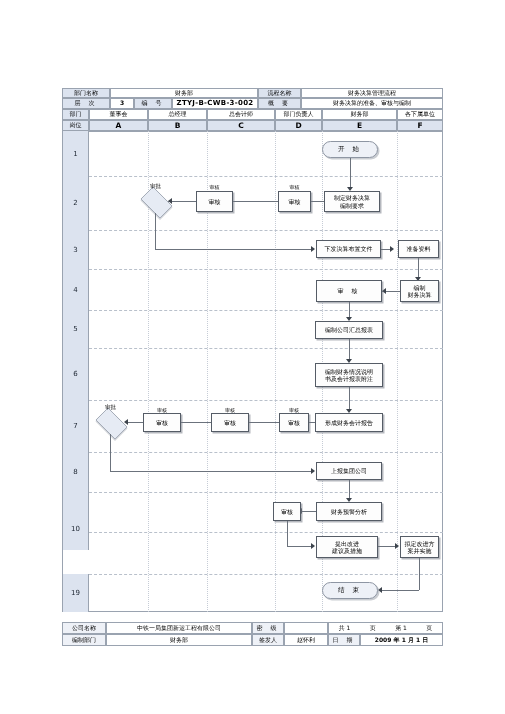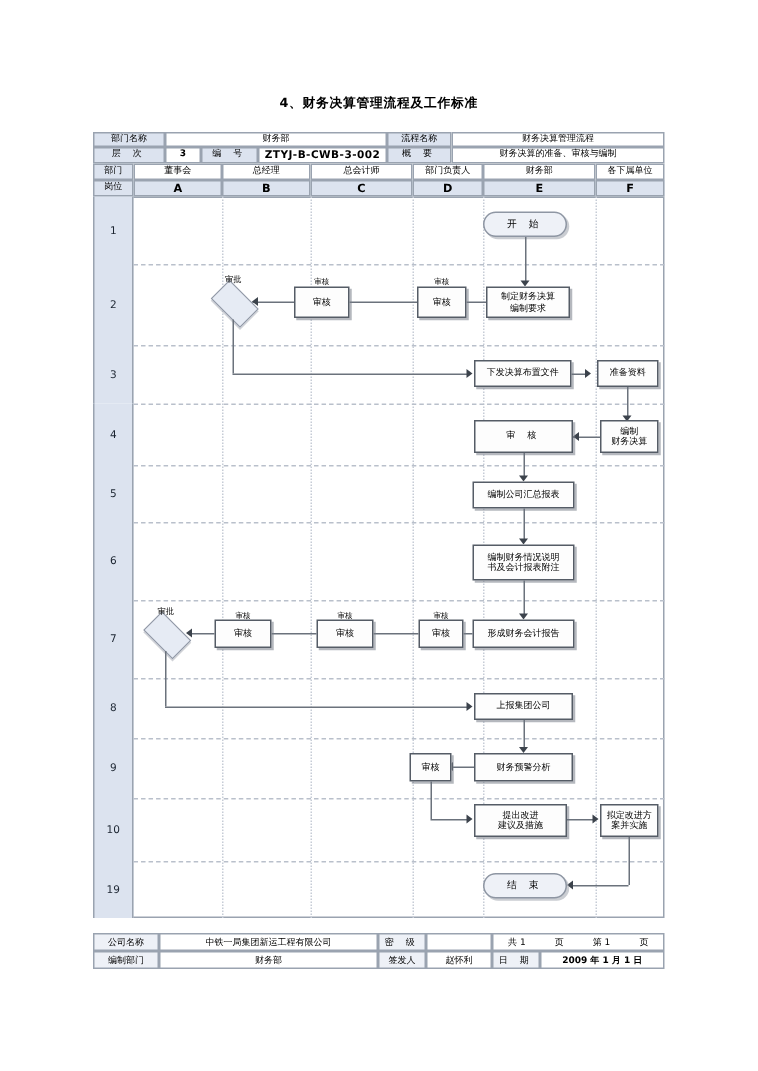--- a/index.html
+++ b/index.html
@@ -97,21 +97,20 @@
     display:flex;align-items:center;justify-content:center;
     font-size:6px;background:#fff;overflow:hidden;white-space:nowrap;
   }
   .fcell.sp{letter-spacing:3px;}
 </style>
 </head>
 <body>
 
 <div class="page">
 
-  <div class="doc-title">4、财务决算管理流程及工作标准</div>
 
   <div class="cell hdrfill" style="left:62px;top:88px;width:48px;height:10px;">部门名称</div>
   <div class="cell" style="left:110px;top:88px;width:148px;height:10px;">财务部</div>
   <div class="cell hdrfill" style="left:258px;top:88px;width:43px;height:10px;">流程名称</div>
   <div class="cell" style="left:301px;top:88px;width:142px;height:10px;">财务决算管理流程</div>
 
   <div class="cell hdrfill sp" style="left:62px;top:98px;width:48px;height:11px;">层    次</div>
   <div class="cell b" style="left:110px;top:98px;width:24px;height:11px;">3</div>
   <div class="cell hdrfill sp" style="left:134px;top:98px;width:38px;height:11px;">编    号</div>
   <div class="cell code" style="left:172px;top:98px;width:86px;height:11px;">ZTYJ-B-CWB-3-002</div>
@@ -144,21 +143,21 @@
 
   <div class="rownum" style="top:131px;height:45px;">1</div>
   <div class="rownum" style="top:176px;height:54px;">2</div>
   <div class="rownum" style="top:230px;height:39px;">3</div>
   <div class="rownum" style="top:269px;height:41px;">4</div>
   <div class="rownum" style="top:310px;height:38px;">5</div>
   <div class="rownum" style="top:348px;height:52px;">6</div>
   <div class="rownum" style="top:400px;height:52px;">7</div>
   <div class="rownum" style="top:452px;height:40px;">8</div>
   <div class="rownum" style="top:492px;height:40px;">9</div>
-  <div class="rownum" style="top:532px;height:42px;text-align:center;">10</div>
+  <div class="rownum" style="top:508px;height:42px;text-align:center;">10</div>
   <div class="rownum" style="top:574px;height:38px;">19</div>
 
   <div class="rowsep" style="top:176px;"></div>
   <div class="rowsep" style="top:230px;"></div>
   <div class="rowsep" style="top:269px;"></div>
   <div class="rowsep" style="top:310px;"></div>
   <div class="rowsep" style="top:348px;"></div>
   <div class="rowsep" style="top:400px;"></div>
   <div class="rowsep" style="top:452px;"></div>
   <div class="rowsep" style="top:492px;"></div>

